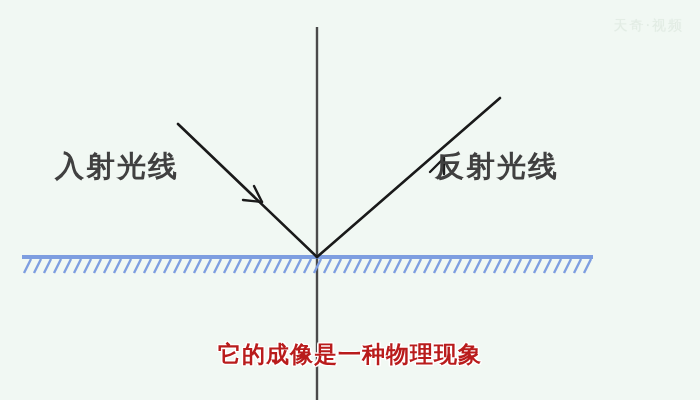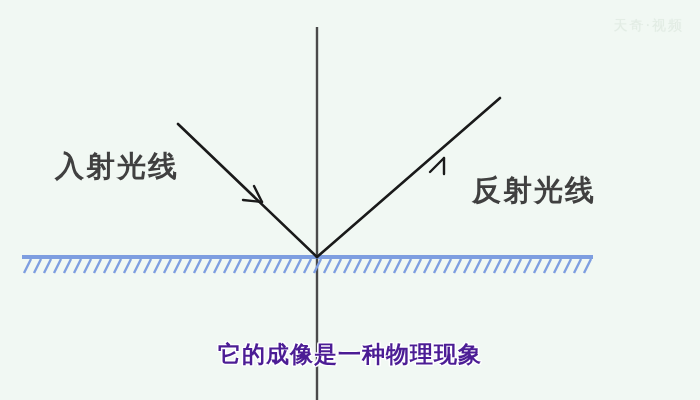--- a/index.html
+++ b/index.html
@@ -33,23 +33,22 @@
     letter-spacing: 2px;
     line-height: 1;
     white-space: nowrap;
     font-family: "DejaVu Sans", "Liberation Sans", sans-serif;
   }
   #label-incident {
     left: 55px;
     top: 152px;
   }
   #label-reflected {
-    left: 472px;
+    left: 435px;
     top: 152px;
-    margin-top: 24px;
   }
   #label-mirror {
     left: 601px;
     top: 234px;
   }
   #watermark {
     position: absolute;
     right: 16px;
     top: 17px;
     font-size: 14px;
@@ -61,21 +60,21 @@
   }
   #subtitle {
     position: absolute;
     left: 0;
     top: 339px;
     width: 700px;
     text-align: center;
     font-size: 23px;
     font-weight: bold;
     letter-spacing: 1px;
-    color: #4c1d95;
+    color: #b91c1c;
     white-space: nowrap;
     text-shadow:
       -1.2px -1.2px 0 #ffffff,
        1.2px -1.2px 0 #ffffff,
       -1.2px  1.2px 0 #ffffff,
        1.2px  1.2px 0 #ffffff,
        0 -1.4px 0 #ffffff,
        0  1.4px 0 #ffffff,
       -1.4px 0 0 #ffffff,
        1.4px 0 0 #ffffff;

